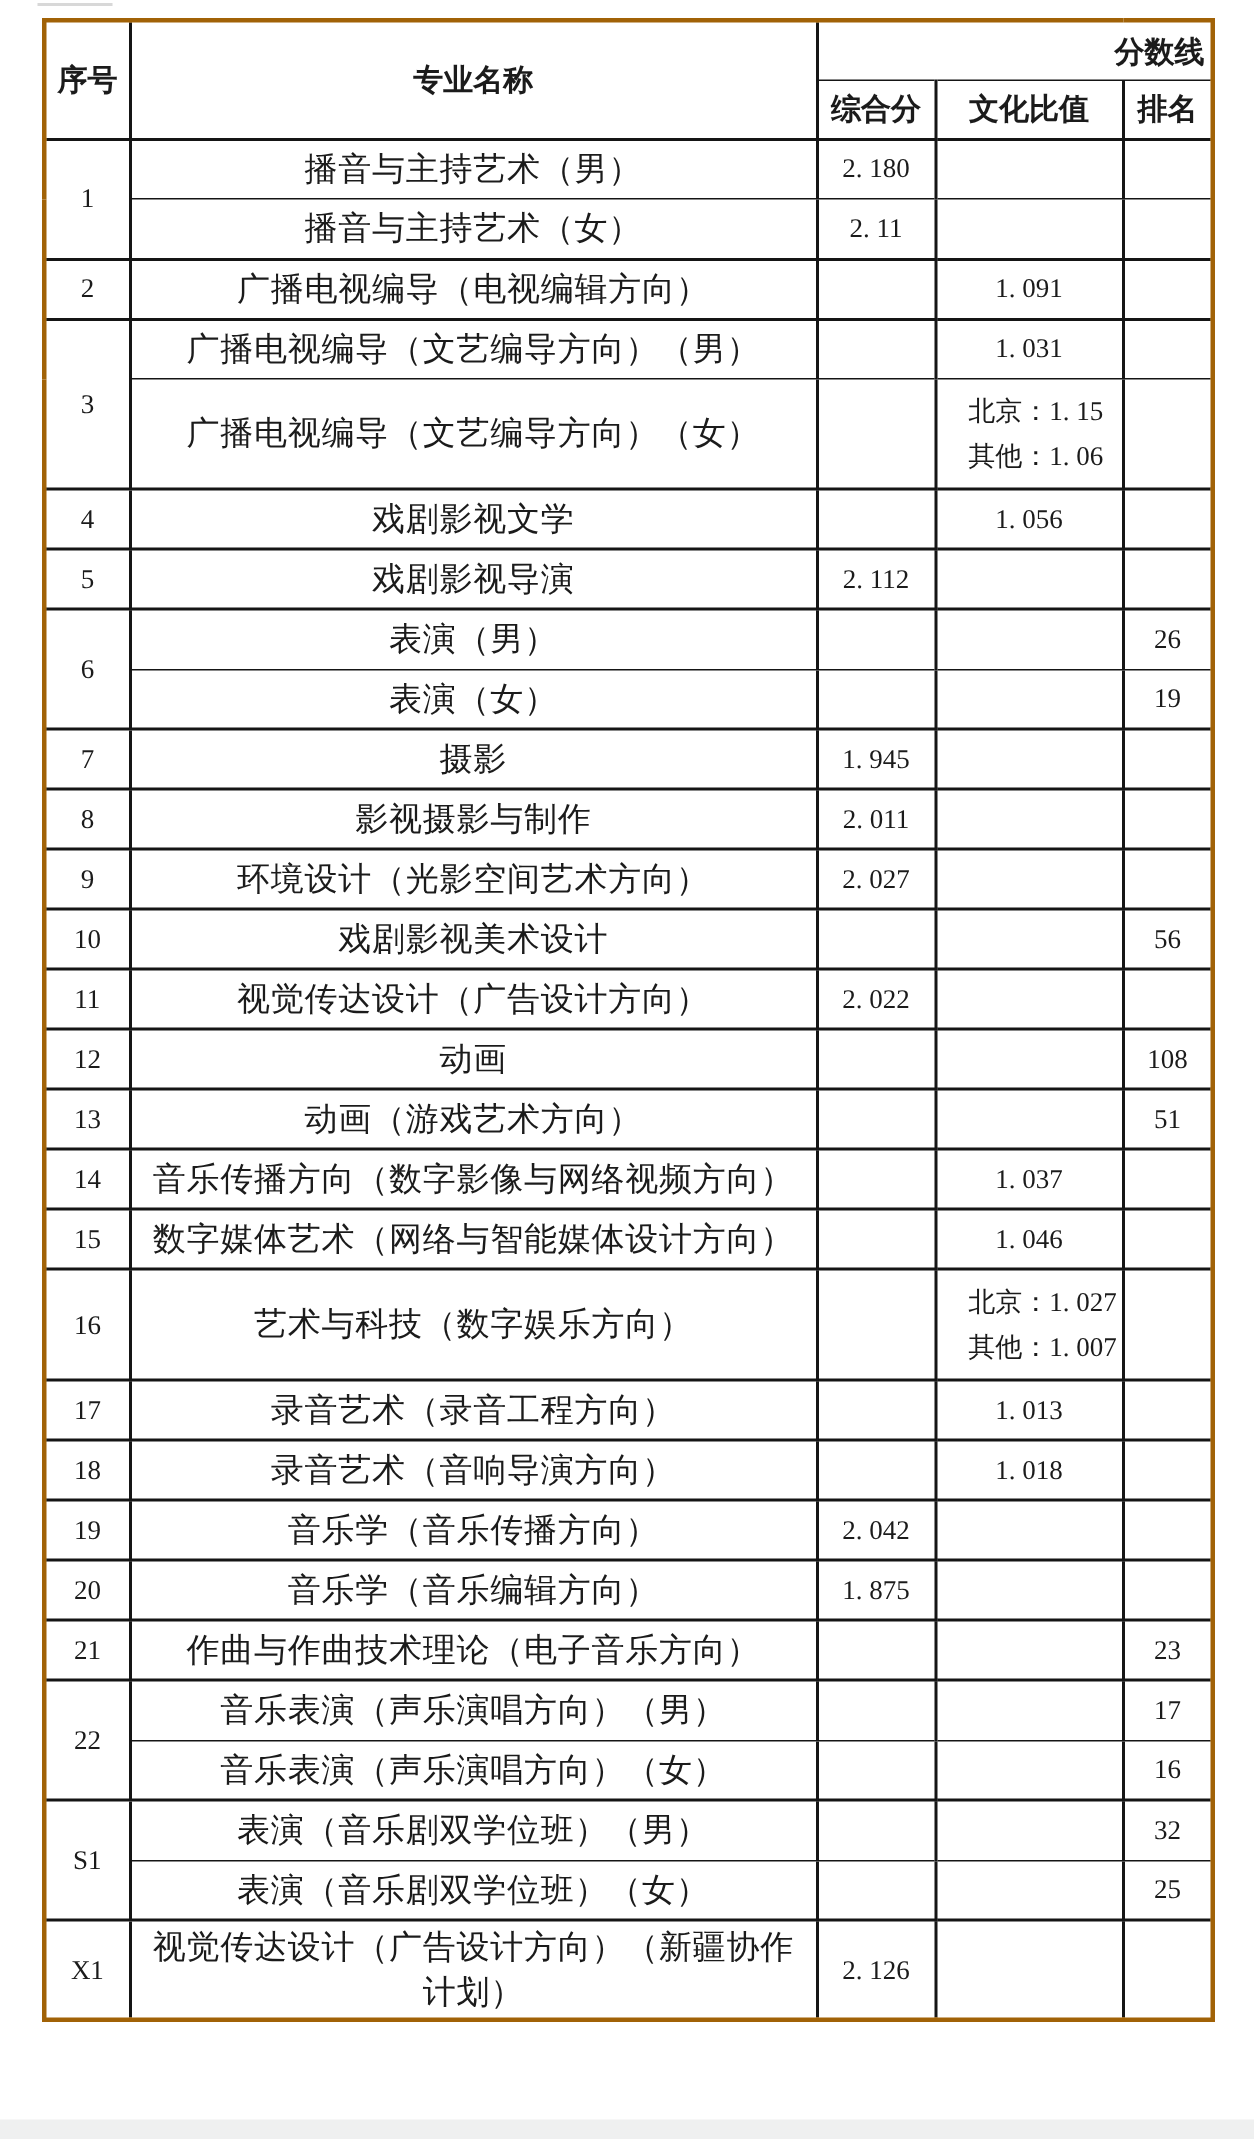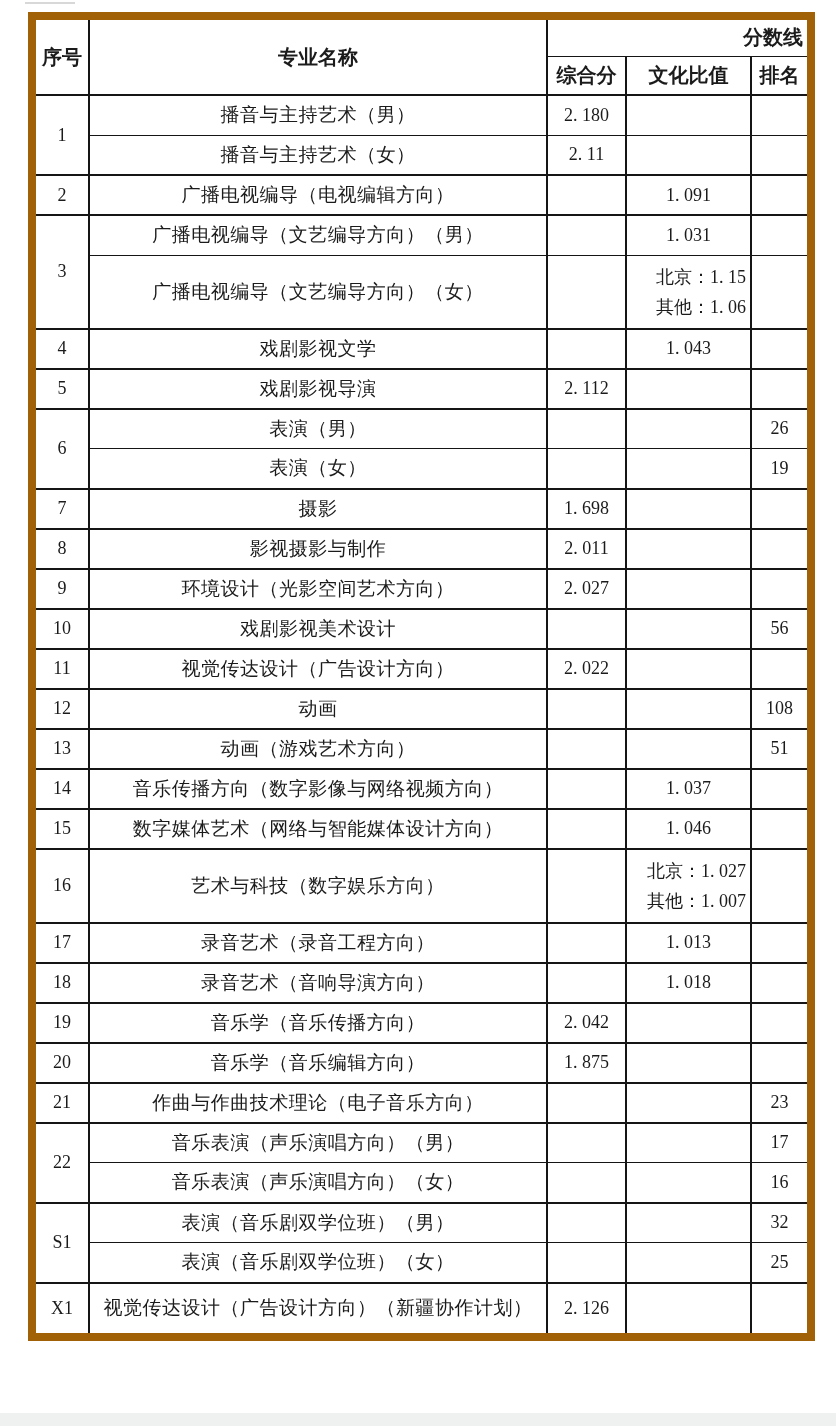--- a/index.html
+++ b/index.html
@@ -21,21 +21,21 @@
     background: #ffffff;
     overflow: hidden;
   }
   table.score-table {
     position: absolute;
     left: 28px;
     top: 12px;
     width: 779px;
     table-layout: fixed;
     border-collapse: collapse;
-    border: 8px solid #a16207;
+    border: 3px solid #a16207;
   }
   th, td {
     border: 2px solid #151515;
     text-align: center;
     vertical-align: middle;
     padding: 2px 4px;
     overflow: hidden;
   }
   thead th {
     font-weight: 700;
@@ -44,26 +44,26 @@
   }
   thead tr.h1 { height: 40px; }
   thead tr.h2 { height: 39px; }
   thead th.group { border-bottom-width: 1px; text-align: right; }
   thead tr.h2 th { border-top-width: 1px; }
   tbody tr { height: 40px; }
   tbody tr:last-child { height: 54px; }
   tbody td { font-size: 19px; }
   td.c-no { font-size: 18px; }
   td.c-comp, td.c-rank, td.c-ratio { font-size: 18px; white-space: nowrap; }
-  td.c-major { font-size: 19px; letter-spacing: 0.5px; }
+  td.c-major { font-size: 22px; letter-spacing: 0.5px; }
   tr.thin > td { border-bottom-width: 1px; }
   tr.after-thin > td { border-top-width: 1px; }
   td.lines {
-    text-align: right;
-    padding: 6px 4px 6px 4px;
+    text-align: left;
+    padding: 6px 4px 6px 21px;
   }
   td.lines .ratio-line {
     line-height: 30px;
     white-space: nowrap;
   }
   .bottom-strip {
     position: absolute;
     left: 0;
     bottom: 0;
     width: 836px;
@@ -139,21 +139,21 @@
           <td class="c-ratio lines">
             <div class="ratio-line">北京：1. 15</div>
             <div class="ratio-line">其他：1. 06</div>
           </td>
           <td class="c-rank"></td>
         </tr>
         <tr>
           <td class="c-no">4</td>
           <td class="c-major">戏剧影视文学</td>
           <td class="c-comp"></td>
-          <td class="c-ratio">1. 043</td>
+          <td class="c-ratio">1. 056</td>
           <td class="c-rank"></td>
         </tr>
         <tr>
           <td class="c-no">5</td>
           <td class="c-major">戏剧影视导演</td>
           <td class="c-comp">2. 112</td>
           <td class="c-ratio"></td>
           <td class="c-rank"></td>
         </tr>
         <tr class="thin">
@@ -165,21 +165,21 @@
         </tr>
         <tr class="after-thin">
           <td class="c-major">表演（女）</td>
           <td class="c-comp"></td>
           <td class="c-ratio"></td>
           <td class="c-rank">19</td>
         </tr>
         <tr>
           <td class="c-no">7</td>
           <td class="c-major">摄影</td>
-          <td class="c-comp">1. 698</td>
+          <td class="c-comp">1. 945</td>
           <td class="c-ratio"></td>
           <td class="c-rank"></td>
         </tr>
         <tr>
           <td class="c-no">8</td>
           <td class="c-major">影视摄影与制作</td>
           <td class="c-comp">2. 011</td>
           <td class="c-ratio"></td>
           <td class="c-rank"></td>
         </tr>

